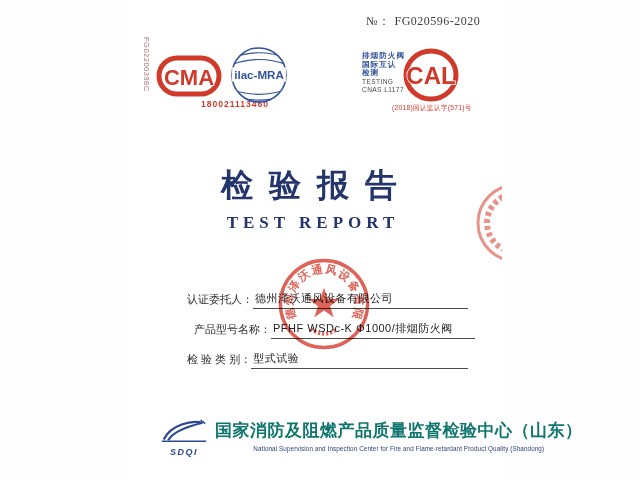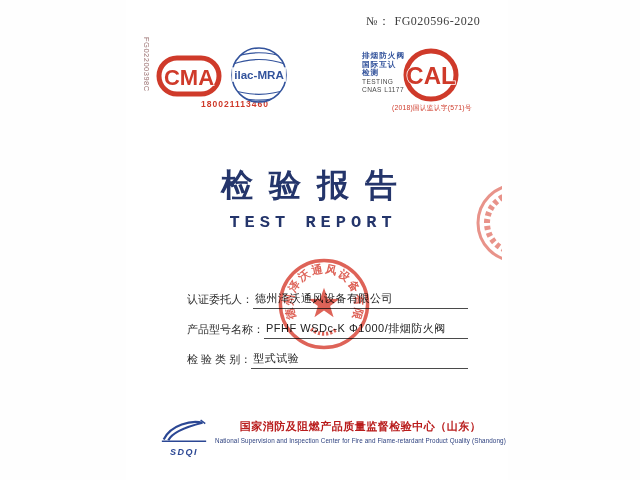--- a/index.html
+++ b/index.html
@@ -24,38 +24,38 @@
   .cnas-text .zh{font-size:7.6px;color:#33539c;font-weight:bold;letter-spacing:1px;}
   .cnas-text .en{font-size:6.6px;color:#4a4a4a;letter-spacing:.4px;}
   .cal-wrap{position:absolute;left:402px;top:47px;}
   .cal-caption{position:absolute;left:392px;top:103px;width:100px;font-size:6.8px;
                color:#cf3a2a;letter-spacing:.2px;}
 
   
   .title-zh{position:absolute;left:0;top:164px;width:618px;text-align:center;
             font-size:32px;font-weight:bold;color:#24356b;letter-spacing:16px;text-indent:16px;}
   .title-en{position:absolute;left:0;top:213px;width:626px;text-align:center;
-            font-family:Liberation Mono, monospace;font-size:17px;font-weight:bold;
+            font-family:Liberation Serif, serif;font-size:17px;font-weight:bold;
             color:#24356b;letter-spacing:5px;}
 
   
   .field{position:absolute;left:187px;width:281px;display:flex;align-items:flex-end;}
   .field .lbl{flex:0 0 50px;font-size:11px;color:#2b2b2b;white-space:nowrap;padding-bottom:2px;}
   .field .val{flex:1;font-size:11px;color:#222;border-bottom:1px solid #4a4a4a;
               padding:0 0 2px 2px;white-space:nowrap;letter-spacing:.5px;}
-  .f1{top:291px;} .f2{top:321px;} .f3{top:351px;}
+  .f1{top:291px;} .f2{top:321px;margin-left:7px;} .f3{top:351px;}
 
   
   .seal{position:absolute;left:277px;top:257px;opacity:.85;mix-blend-mode:multiply;}
   .seal-partial{position:absolute;left:468px;top:186px;opacity:.65;}
 
   
   .footer{position:absolute;left:160px;top:419px;display:flex;align-items:flex-start;gap:7px;}
   .footer-text{display:flex;flex-direction:column;align-items:center;}
-  .footer-zh{font-size:11px;font-weight:bold;color:#b91c1c;letter-spacing:.5px;white-space:nowrap;font-family:Liberation Mono, monospace;}
+  .footer-zh{font-size:17px;font-weight:bold;color:#0f766e;letter-spacing:.5px;white-space:nowrap;font-family:Liberation Mono, monospace;}
   .footer-en{font-size:6.3px;color:#2b3f7e;margin-top:3px;letter-spacing:.1px;white-space:nowrap;}
 </style>
 </head>
 <body>
 
 <div class="canvas">
   <div class="page"></div>
 
   <div class="report-no">
     <span class="lbl">№：</span><span>FG020596-2020</span>

